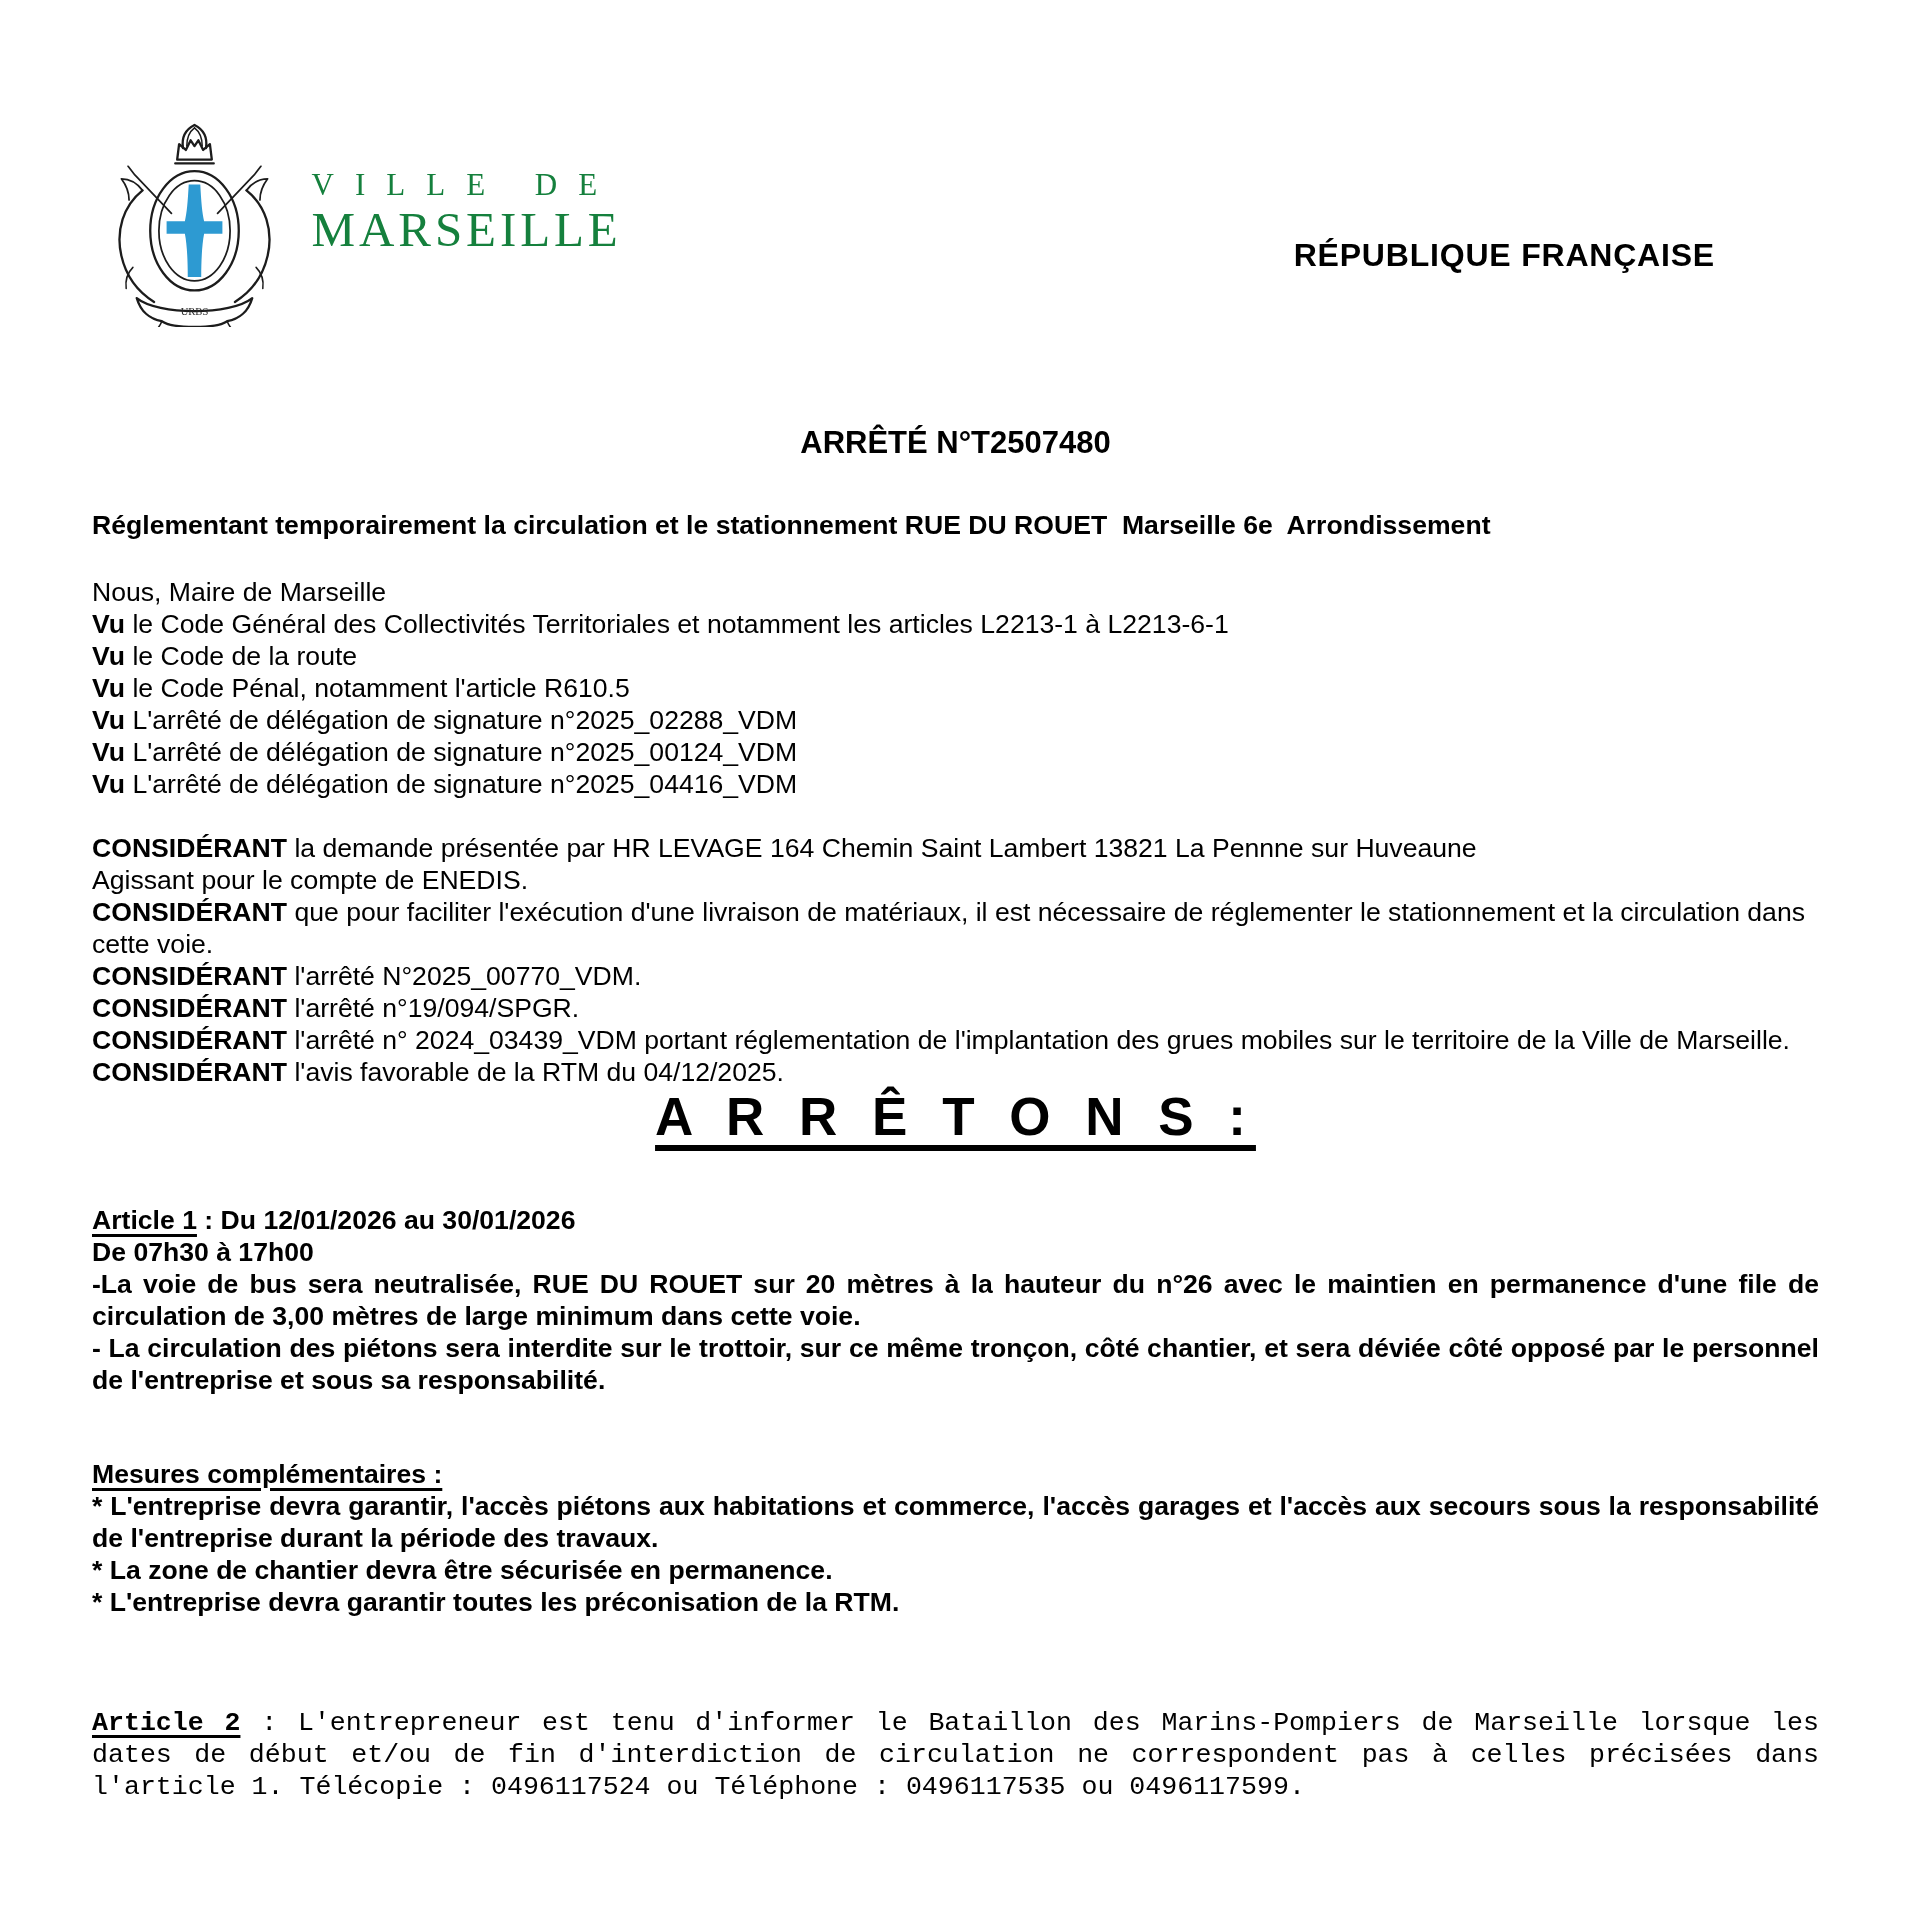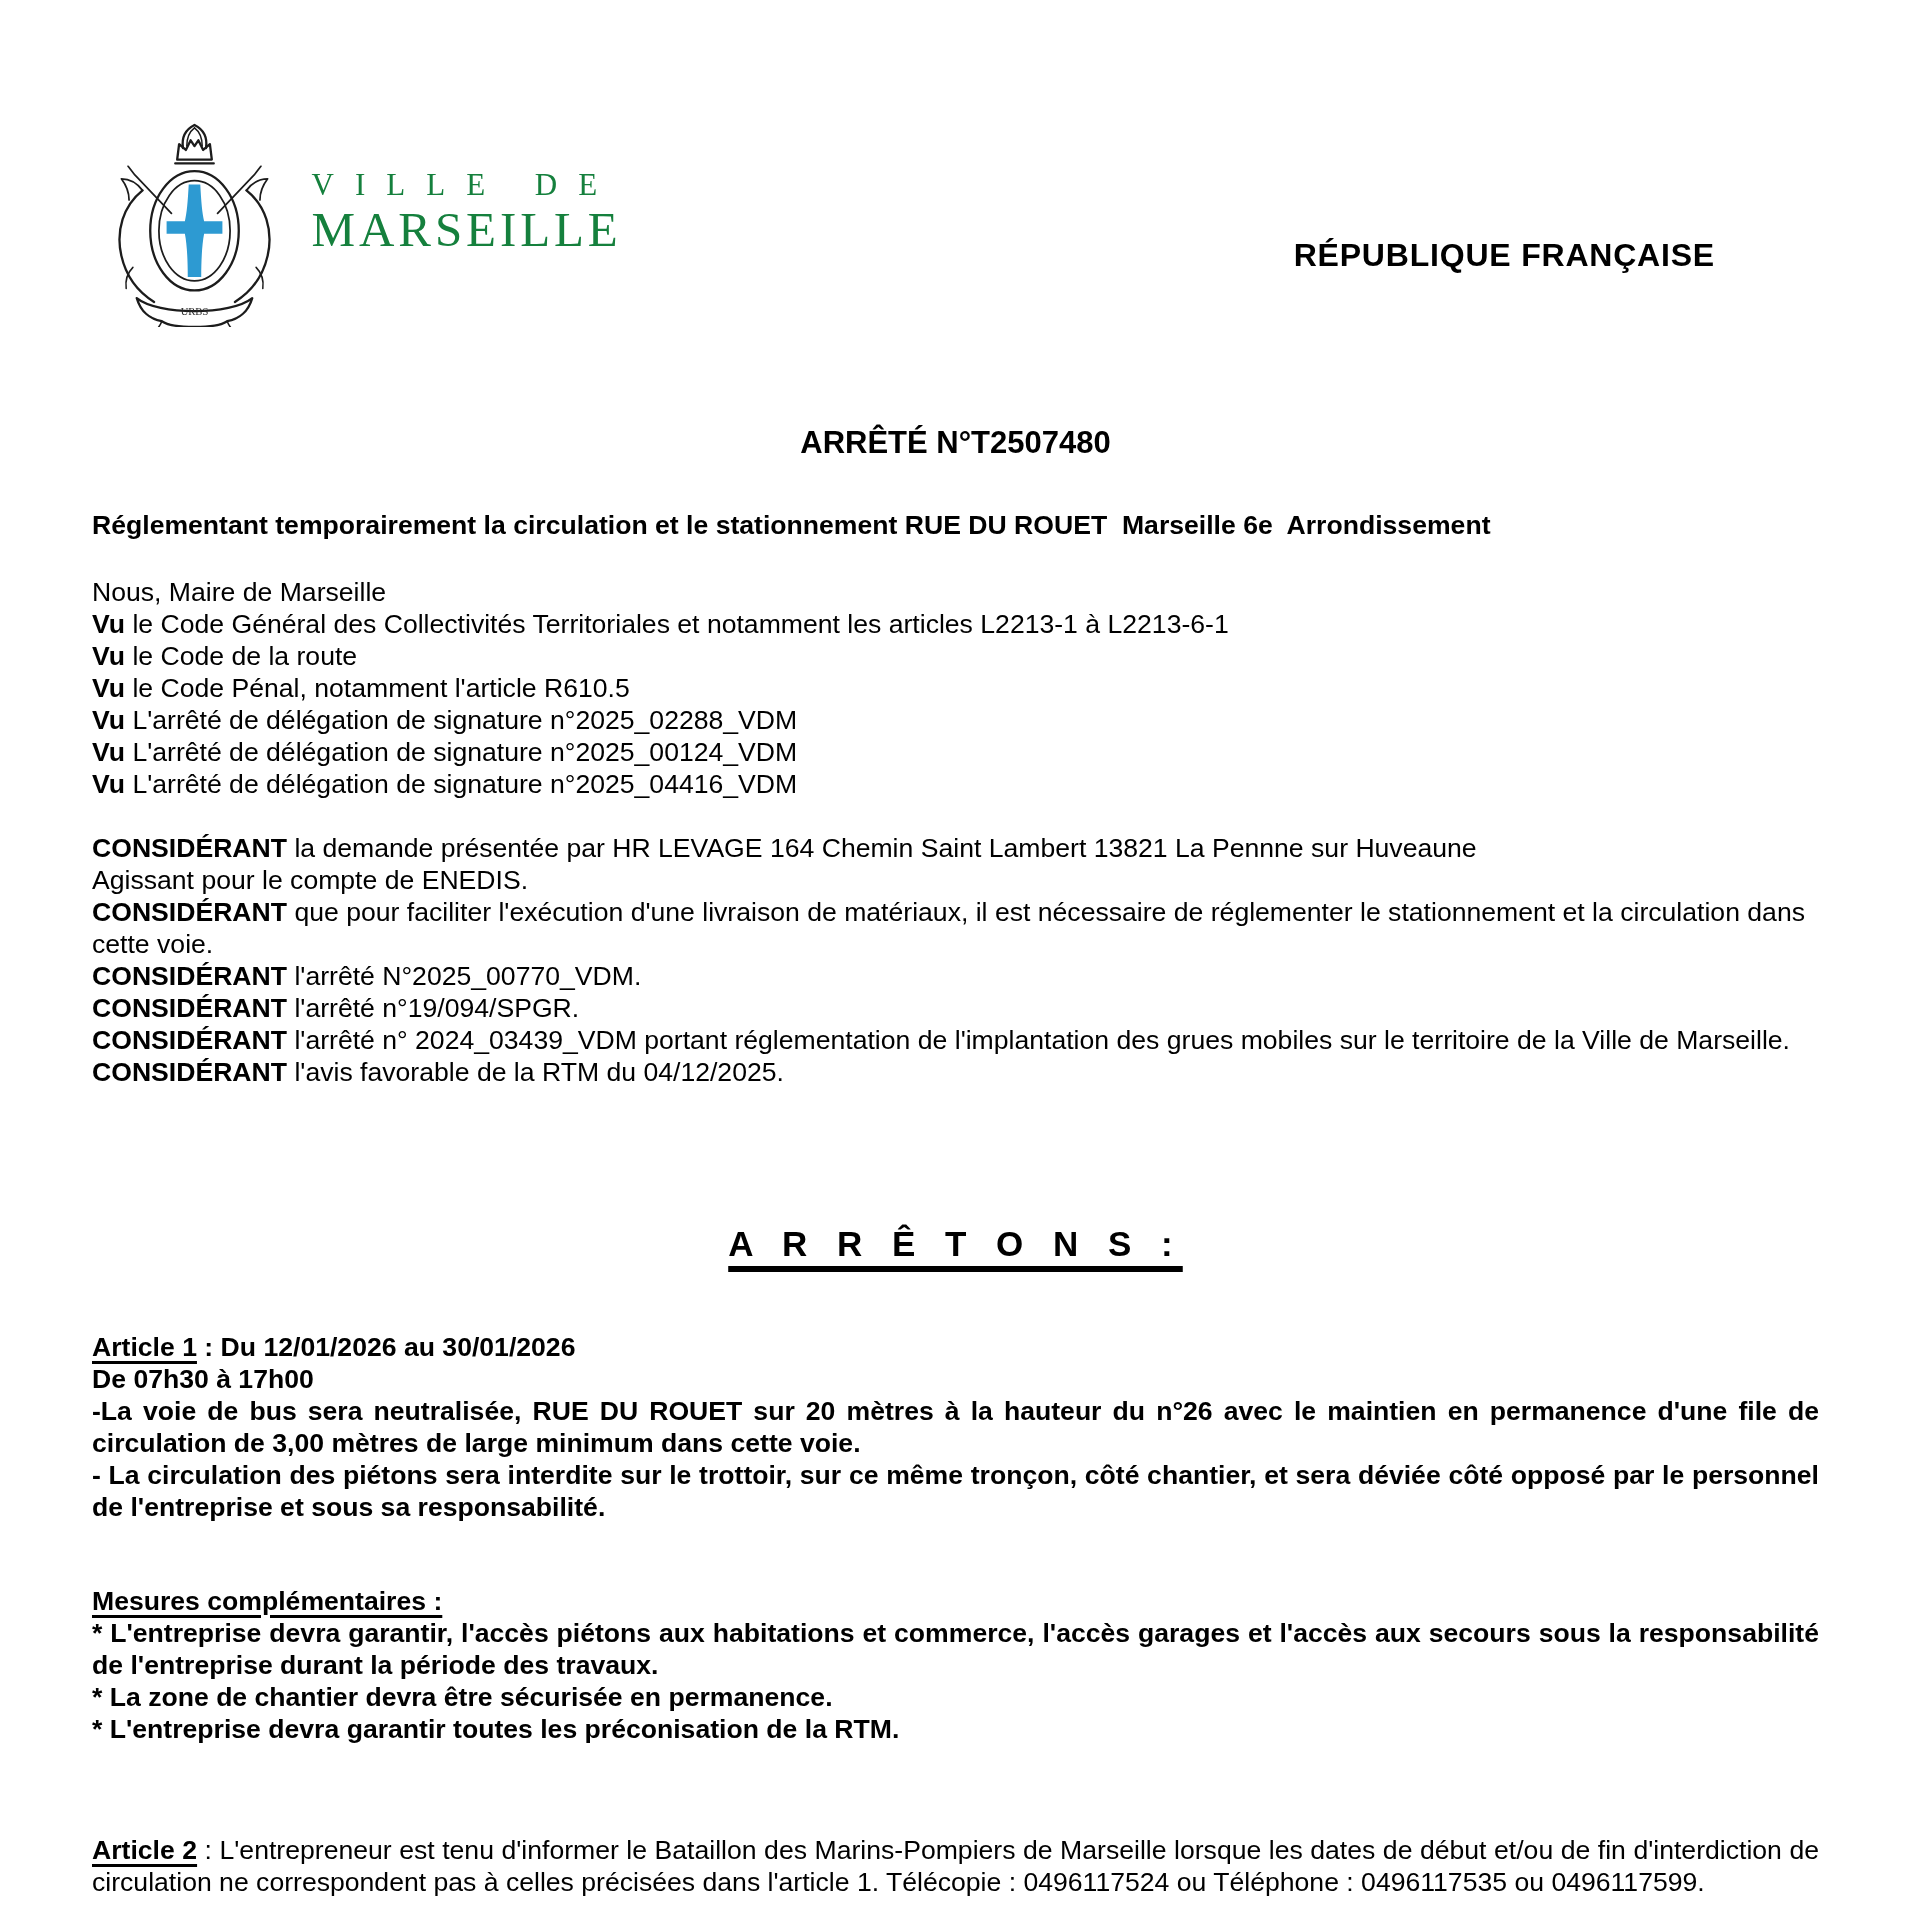--- a/index.html
+++ b/index.html
@@ -42,41 +42,41 @@
   .subtitle { margin-top: 39px; font-weight: bold; white-space: pre-wrap; }
 
   
   p { margin: 0; }
   .intro { margin-top: 35px; }
   .considerant-block { margin-top: 32px; }
   .para { white-space: pre-line; }
 
   
   .arretons {
-    margin-top: 127px; text-align: center; font-weight: bold;
-    font-size: 35px; line-height: 58px; letter-spacing: 10px;
+    text-align: center; font-weight: bold;
+    font-size: 53px; line-height: 58px; letter-spacing: 10px;
   }
   .arretons span {
     text-decoration: underline;
     text-decoration-thickness: 6.2px;
     text-underline-offset: 10px;
   }
 
   
   .u-thick {
     text-decoration: underline;
     text-decoration-thickness: 3.1px;
     text-underline-offset: 5.4px;
   }
   .bold { font-weight: bold; }
   .just { text-align: justify; }
   .art1-head { margin-top: 58px; font-weight: bold; }
   .mesures-head { margin-top: 62px; font-weight: bold; }
   .article { margin-top: 58px; }
-  .article.first { margin-top: 89px; }
+  .article.first { margin-top: 89px; font-family: Liberation Mono, monospace; }
 </style>
 </head>
 <body>
 
 <div class="page">
   <div class="content">
 
     <div class="hdr">
       <div class="brand">
         <div class="crest">

